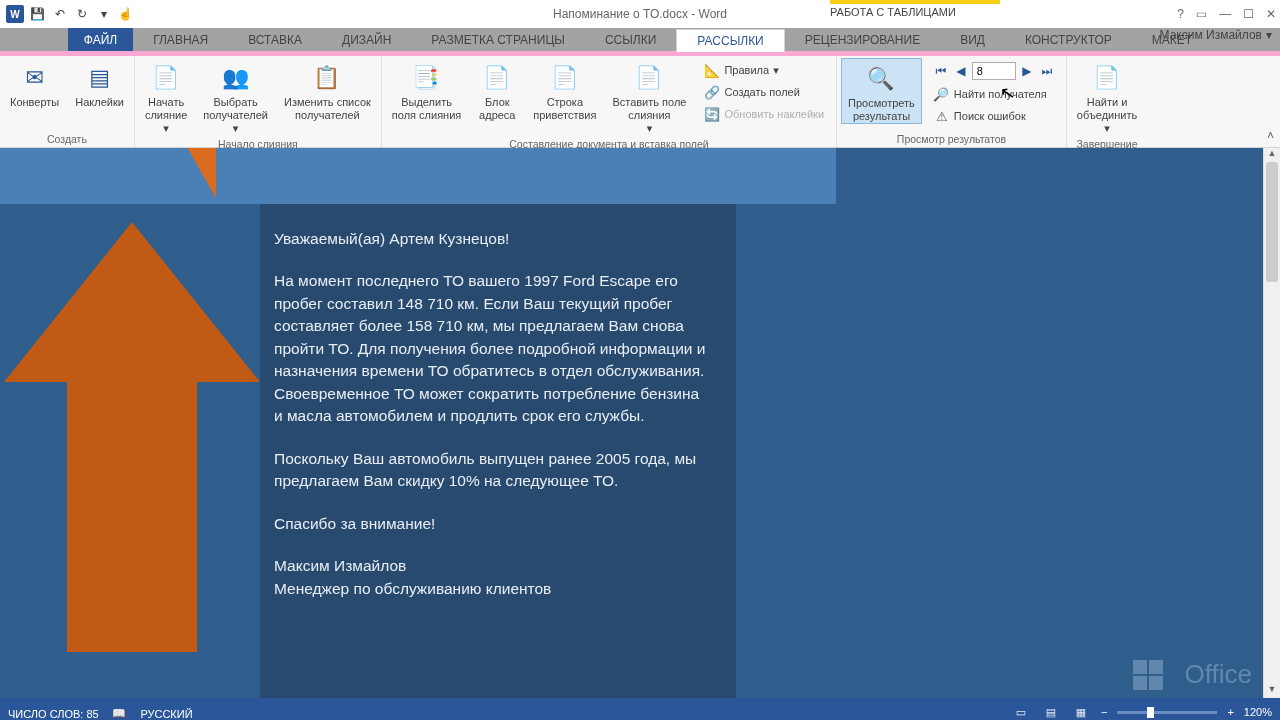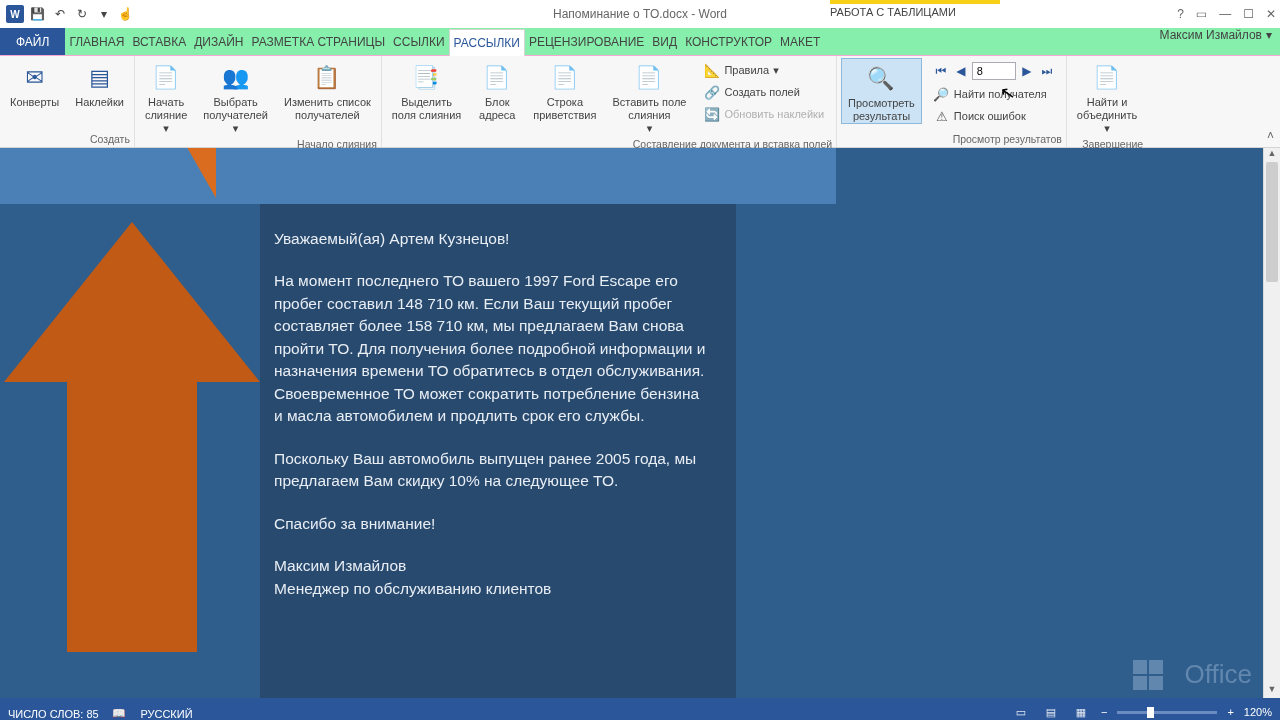--- a/index.html
+++ b/index.html
@@ -9,32 +9,32 @@
 .titlebar { height: 28px; background: #fff; display: flex; align-items: center; font-size: 12px; color: #444; position: relative; }
 .titlebar .qat { display: flex; align-items: center; gap: 6px; padding-left: 6px; }
 .titlebar .qat .icon { width: 16px; height: 16px; display: flex; align-items: center; justify-content: center; }
 .titlebar .doc-title { position: absolute; left: 50%; transform: translateX(-50%); color: #666; }
 .titlebar .context-tab { position: absolute; left: 830px; top: 0; width: 170px; text-align: left; color: #444; font-size: 11px; padding-top: 6px; }
 .titlebar .context-tab::before { content: ""; position: absolute; top: 0; left: 0; right: 0; height: 4px; background: #f7d117; }
 .titlebar .win-controls { position: absolute; right: 4px; display: flex; gap: 12px; align-items: center; color: #666; }
 .word-icon { width: 18px; height: 18px; background: #2b579a; color: #fff; font-size: 10px; font-weight: bold; display: flex; align-items: center; justify-content: center; border-radius: 2px; }
 
 
-.tabs { height: 28px; background: #86efac; display: flex; align-items: stretch; border-bottom: 1px solid #f9a8d4; position: relative; }
-.tab { padding: 0 4px; display: flex; align-items: center; font-size: 12px; color: #444; cursor: pointer; }
+.tabs { height: 28px; background: #a3a3a3; display: flex; align-items: stretch; border-bottom: 5px solid #f9a8d4; position: relative; justify-content: center; }
+.tab { padding: 0 20px; display: flex; align-items: center; font-size: 12px; color: #444; cursor: pointer; }
 .tab.file { background: #2b579a; color: #fff; padding: 0 16px; }
 .tab.active { background: #fff; color: #2b579a; border-top: 1px solid #d4d4d4; border-left: 1px solid #d4d4d4; border-right: 1px solid #d4d4d4; position: relative; top: 1px; }
 .tab.context { color: #444; }
 .tabs .user { position: absolute; right: 8px; display: flex; align-items: center; font-size: 12px; color: #444; gap: 4px; }
 
 
 .ribbon { height: 92px; background: #f7f7f7; border-bottom: 1px solid #d4d4d4; display: flex; font-size: 11px; color: #444; position: relative; }
 .group { border-right: 1px solid #e1e1e1; display: flex; flex-direction: column; padding: 2px 4px 0; }
 .group-content { flex: 1; display: flex; align-items: flex-start; gap: 4px; }
-.group-label { text-align: right; font-size: 10.5px; color: #666; padding: 2px 0; }
+.group-label { text-align: center; font-size: 10.5px; color: #666; padding: 2px 0; }
 .bigbtn { display: flex; flex-direction: column; align-items: center; justify-content: flex-start; padding: 4px 6px 0; min-width: 52px; cursor: pointer; text-align: center; line-height: 1.2; }
 .bigbtn .ico { width: 32px; height: 32px; margin-bottom: 2px; display: flex; align-items: center; justify-content: center; font-size: 22px; color: #2b579a; }
 .bigbtn.active { background: #cbe3f5; border: 1px solid #8db9dc; }
 .smallbtn-col { display: flex; flex-direction: column; gap: 2px; padding: 2px 4px; }
 .smallbtn { display: flex; align-items: center; gap: 4px; padding: 2px 4px; cursor: pointer; white-space: nowrap; font-size: 11px; }
 .smallbtn.disabled { color: #b0b0b0; }
 .smallbtn .sico { width: 16px; height: 16px; display: inline-flex; align-items: center; justify-content: center; font-size: 13px; color: #555; }
 .nav-rec { display: flex; align-items: center; gap: 2px; padding: 2px; }
 .nav-rec button { width: 18px; height: 18px; background: none; border: none; color: #2b579a; font-size: 12px; cursor: pointer; }
 .nav-rec input { width: 44px; height: 18px; border: 1px solid #abadb3; font-size: 11px; padding: 0 4px; }

